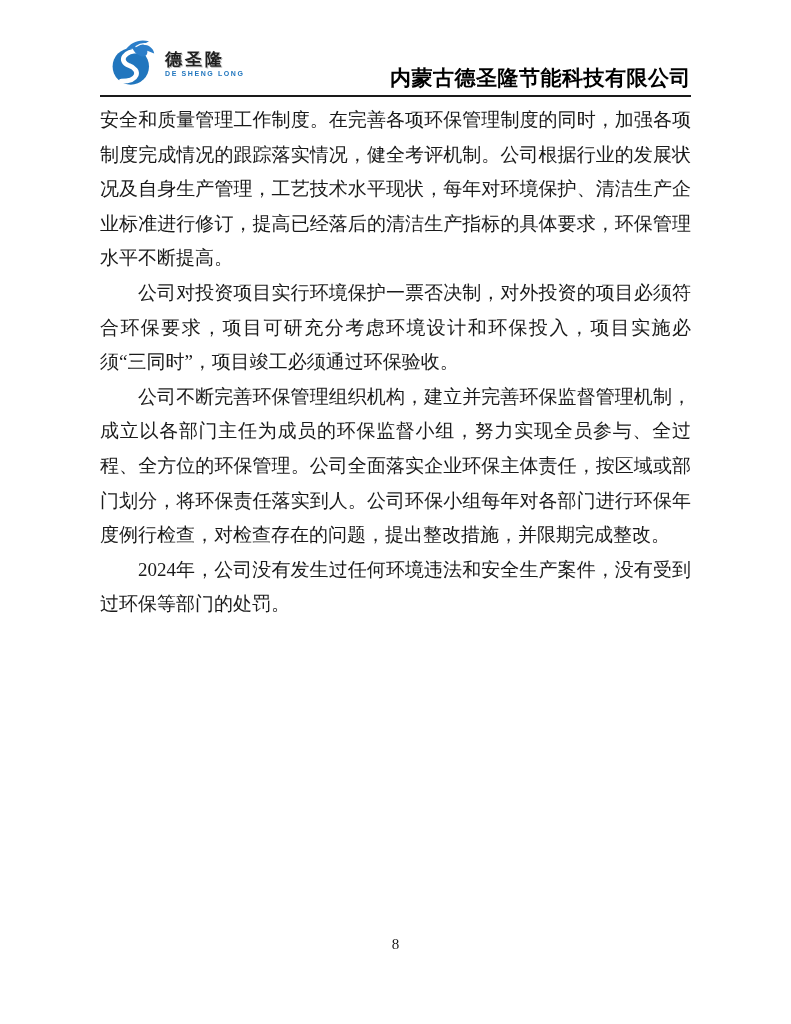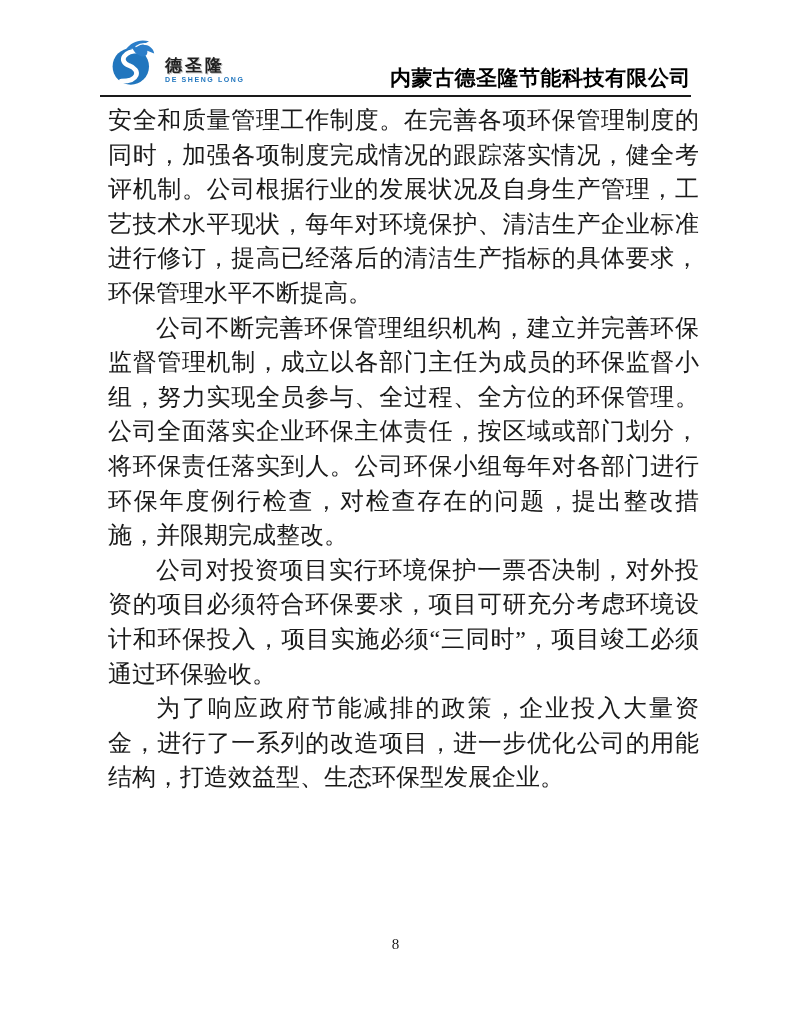--- a/index.html
+++ b/index.html
@@ -21,21 +21,21 @@
     right: 100px;
     top: 0;
     height: 97px;
     border-bottom: 2px solid #1a1a1a;
   }
   .logo {
     position: absolute;
     left: 10px;
     top: 38px;
     display: flex;
-    align-items: center;
+    align-items: flex-start;
   }
   .logo-icon { width: 52px; height: 50px; flex: 0 0 auto; }
   .logo-text { margin-left: 3px; margin-top: 13px; }
   .logo-cn {
     font-family: "Liberation Sans", "DejaVu Sans", sans-serif;
     font-weight: bold;
     font-size: 17px;
     line-height: 18px;
     letter-spacing: 3px;
     color: #1f1f1f;
@@ -57,24 +57,24 @@
     bottom: 3px;
     font-weight: bold;
     font-size: 21px;
     letter-spacing: 0.5px;
     color: #000;
     white-space: nowrap;
   }
   
   .doc-body {
     position: absolute;
-    left: 108px;
+    left: 100px;
     top: 103px;
     width: 591px;
-    font-size: 24px;
+    font-size: 19px;
     line-height: 34.6px;
     text-align: justify;
     text-justify: inter-ideograph;
     font-family: Liberation Serif, serif;
   }
   .doc-body p { margin: 0; }
   .doc-body p.indent { text-indent: 2em; }
   
   .page-number {
     position: absolute;
@@ -110,20 +110,20 @@
         <div class="logo-cn">德圣隆</div>
         <div class="logo-en">DE SHENG LONG</div>
       </span>
     </div>
 
     <div class="company-name">内蒙古德圣隆节能科技有限公司</div>
   </div>
 
   <div class="doc-body">
     <p>安全和质量管理工作制度。在完善各项环保管理制度的同时，加强各项制度完成情况的跟踪落实情况，健全考评机制。公司根据行业的发展状况及自身生产管理，工艺技术水平现状，每年对环境保护、清洁生产企业标准进行修订，提高已经落后的清洁生产指标的具体要求，环保管理水平不断提高。</p>
+    <p class="indent">公司对投资项目实行环境保护一票否决制，对外投资的项目必须符合环保要求，项目可研充分考虑环境设计和环保投入，项目实施必须“三同时”，项目竣工必须通过环保验收。</p>
     <p class="indent">公司不断完善环保管理组织机构，建立并完善环保监督管理机制，成立以各部门主任为成员的环保监督小组，努力实现全员参与、全过程、全方位的环保管理。公司全面落实企业环保主体责任，按区域或部门划分，将环保责任落实到人。公司环保小组每年对各部门进行环保年度例行检查，对检查存在的问题，提出整改措施，并限期完成整改。</p>
-    <p class="indent">公司对投资项目实行环境保护一票否决制，对外投资的项目必须符合环保要求，项目可研充分考虑环境设计和环保投入，项目实施必须“三同时”，项目竣工必须通过环保验收。</p>
-    <p class="indent">为了响应政府节能减排的政策，企业投入大量资金，进行了一系列的改造项目，进一步优化公司的用能结构，打造效益型、生态环保型发展企业。</p>
+    <p class="indent">2024年，公司没有发生过任何环境违法和安全生产案件，没有受到过环保等部门的处罚。</p>
   </div>
 
   <div class="page-number">8</div>
 
 </div>
 
 </body></html>

